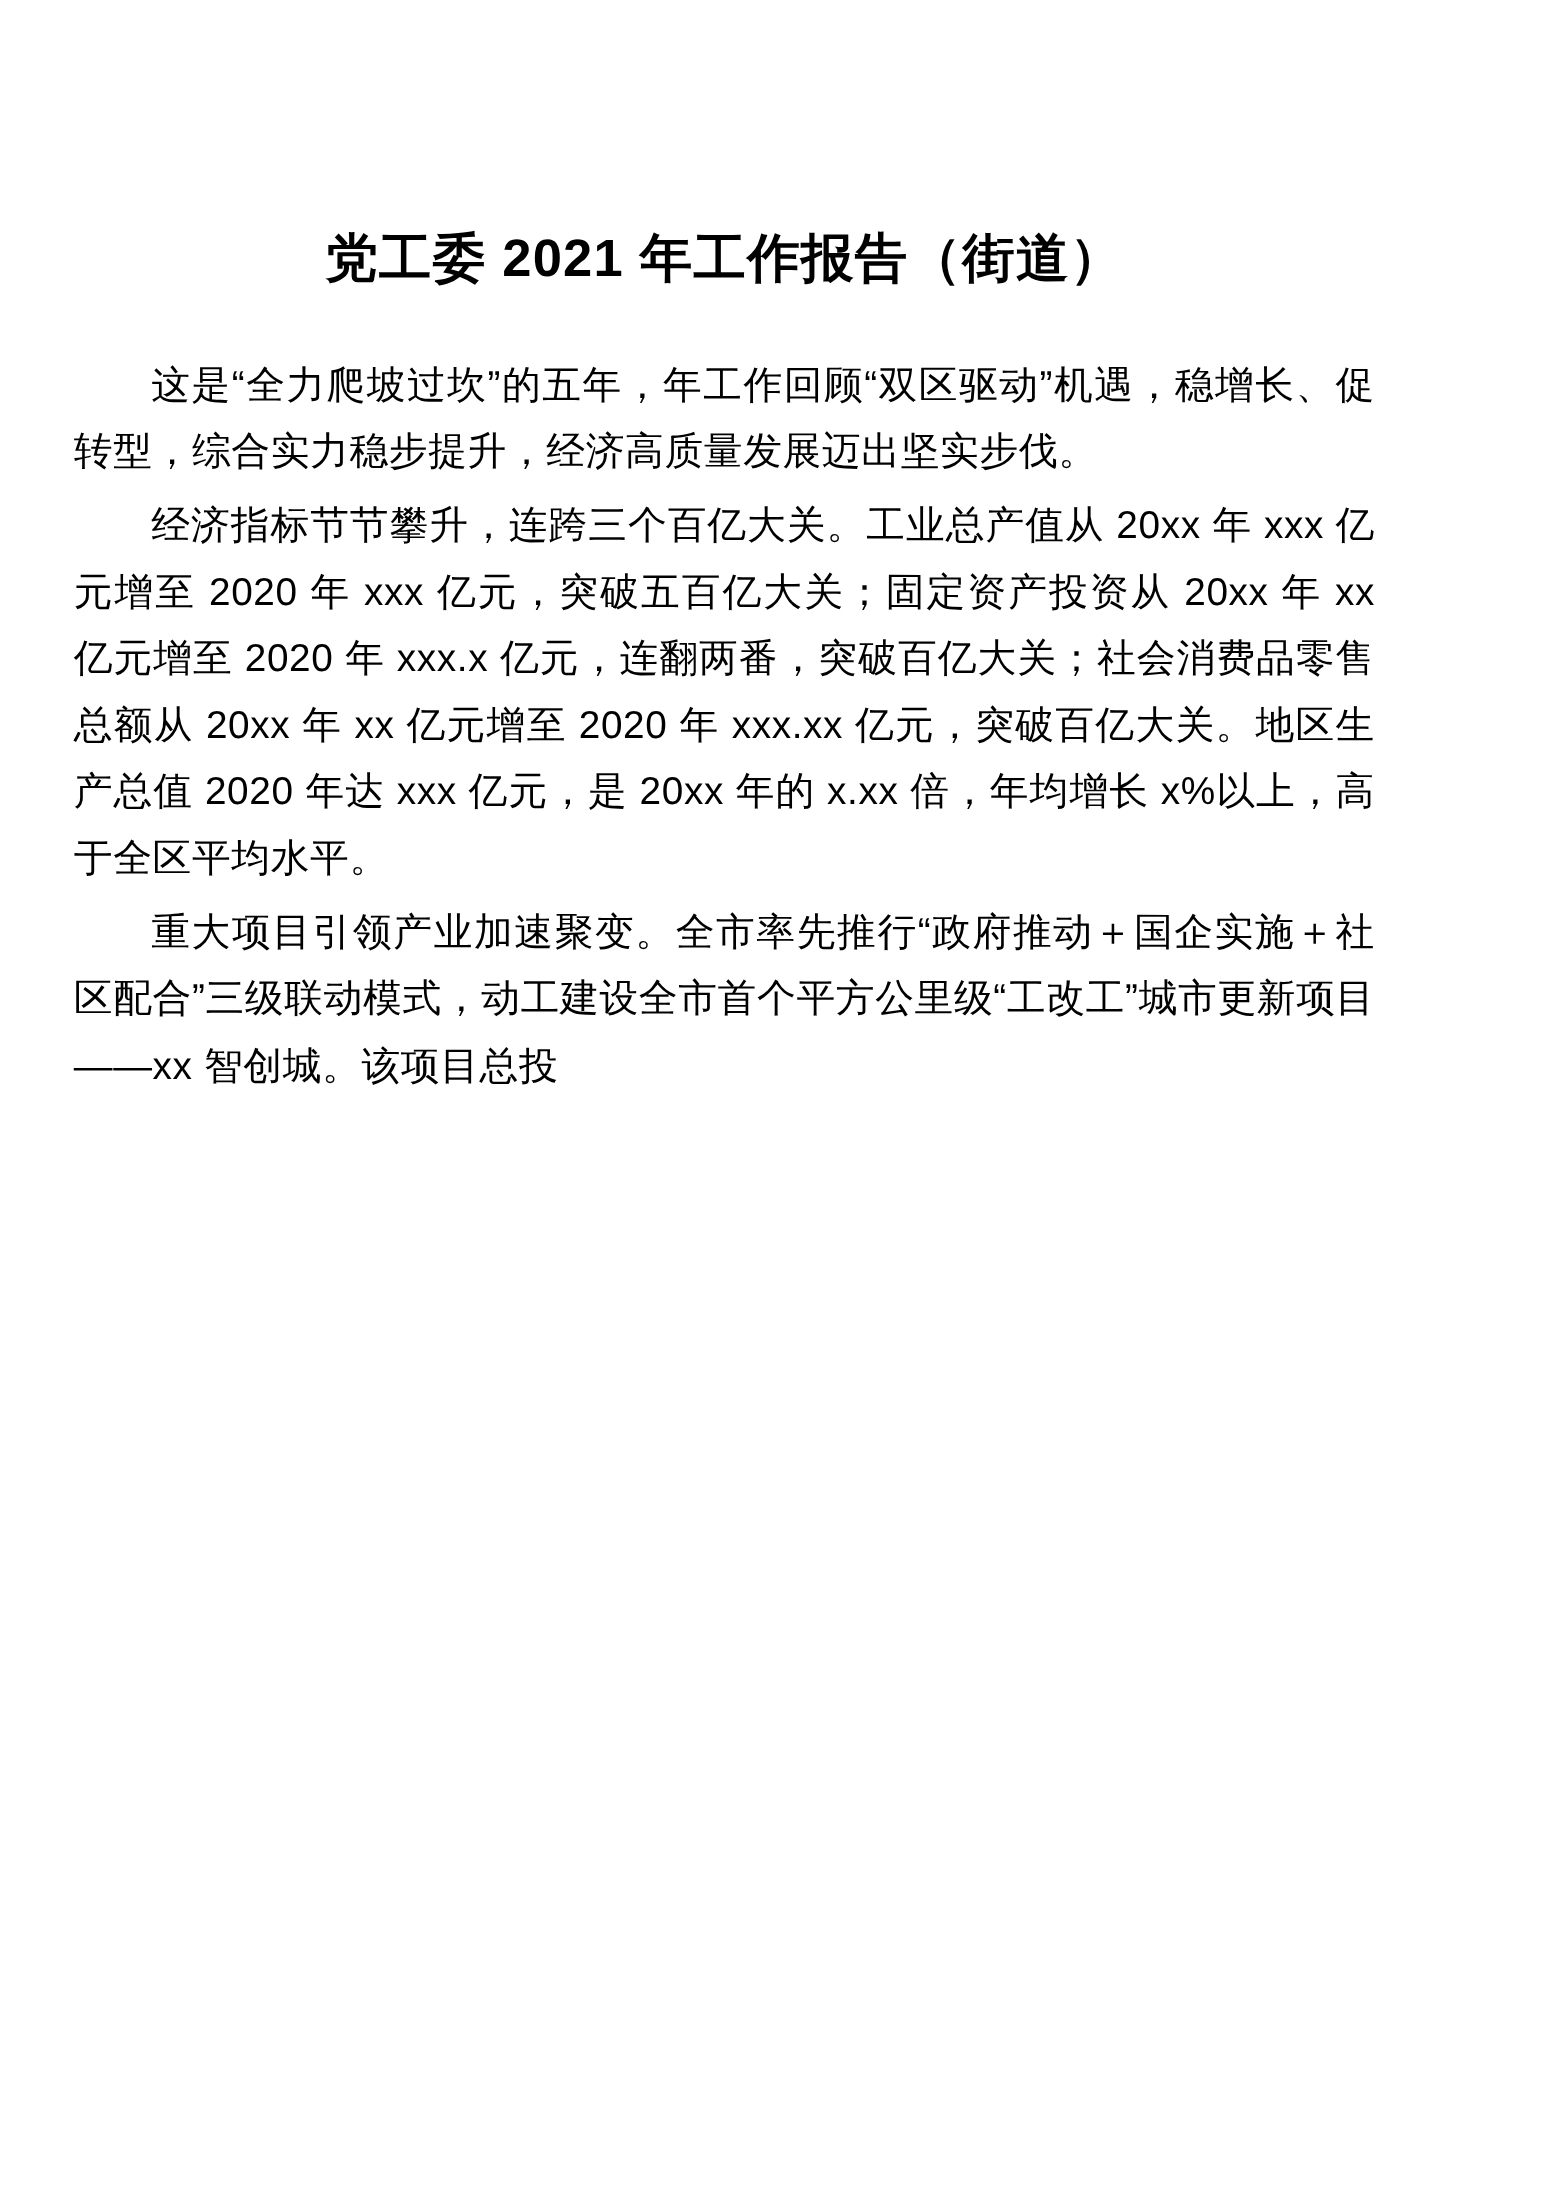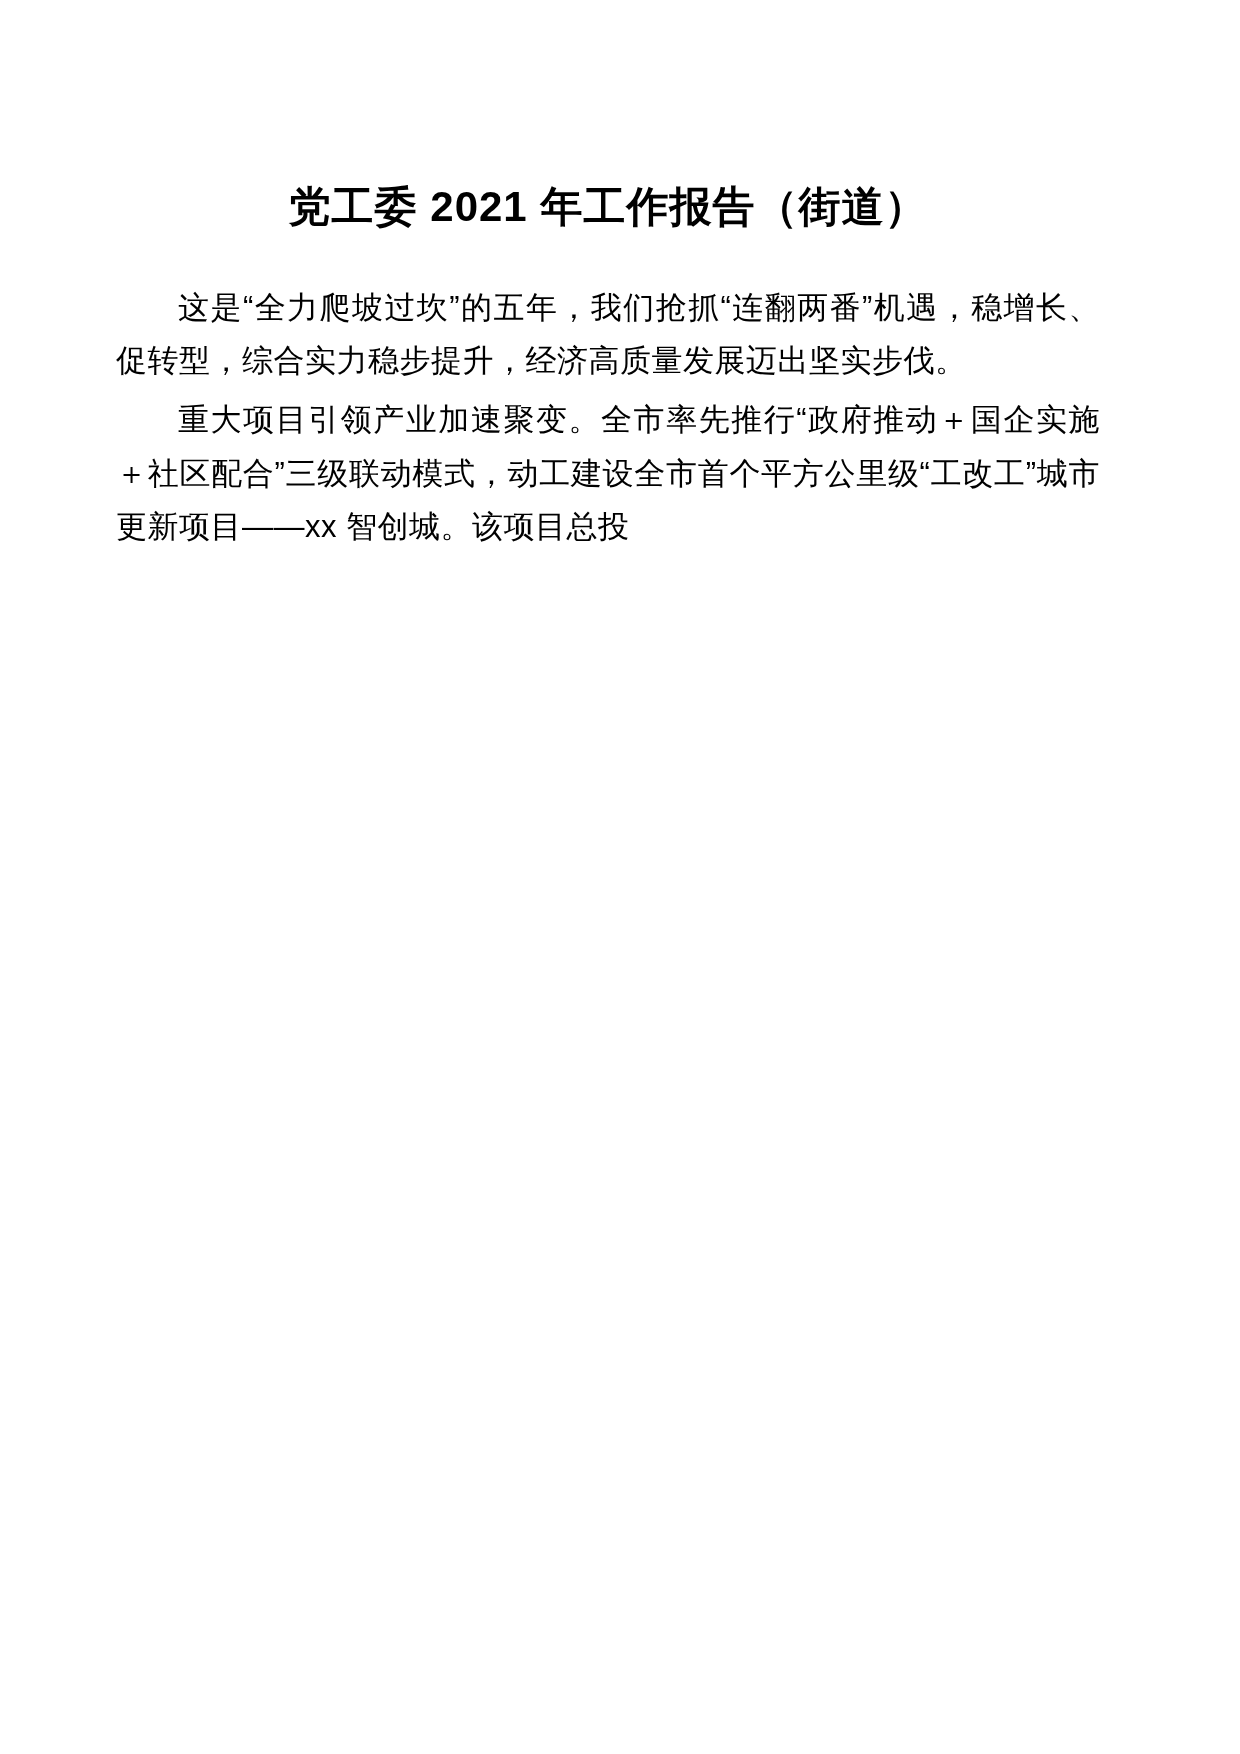--- a/index.html
+++ b/index.html
@@ -10,21 +10,21 @@
   body {
     width: 1240px;
     height: 1754px;
     font-family: "Liberation Sans", sans-serif;
     color: #000000;
   }
   .page {
     width: 1240px;
     height: 1268px;
     box-sizing: border-box;
-    padding: 150px 140px 60px 116px;
+    padding: 150px 140px 60px 59px;
     position: relative;
   }
   .doc-title {
     font-size: 42px;
     font-weight: bold;
     text-align: center;
     letter-spacing: 1px;
     margin: 30px 0 46px 0;
     line-height: 1.3;
   }
@@ -43,18 +43,19 @@
 </style>
 </head>
 <body>
 
 <div class="page">
 
   <h1 class="doc-title">党工委 2021 年工作报告（街道）</h1>
 
 
 
-  <p class="para">这是“全力爬坡过坎”的五年，我们抢抓“连翻两番”机遇，稳增长、促转型，综合实力稳步提升，经济高质量发展迈出坚实步伐。</p>
+  <p class="para">这是“全力爬坡过坎”的五年，年工作回顾“双区驱动”机遇，稳增长、促转型，综合实力稳步提升，经济高质量发展迈出坚实步伐。</p>
 
+  <p class="para">经济指标节节攀升，连跨三个百亿大关。工业总产值从 20xx 年 xxx 亿元增至 2020 年 xxx 亿元，突破五百亿大关；固定资产投资从 20xx 年 xx 亿元增至 2020 年 xxx.x 亿元，连翻两番，突破百亿大关；社会消费品零售总额从 20xx 年 xx 亿元增至 2020 年 xxx.xx 亿元，突破百亿大关。地区生产总值 2020 年达 xxx 亿元，是 20xx 年的 x.xx 倍，年均增长 x%以上，高于全区平均水平。</p>
 
   <p class="para">重大项目引领产业加速聚变。全市率先推行“政府推动＋国企实施＋社区配合”三级联动模式，动工建设全市首个平方公里级“工改工”城市更新项目——xx 智创城。该项目总投</p>
 
 </div>
 
 </body></html>

